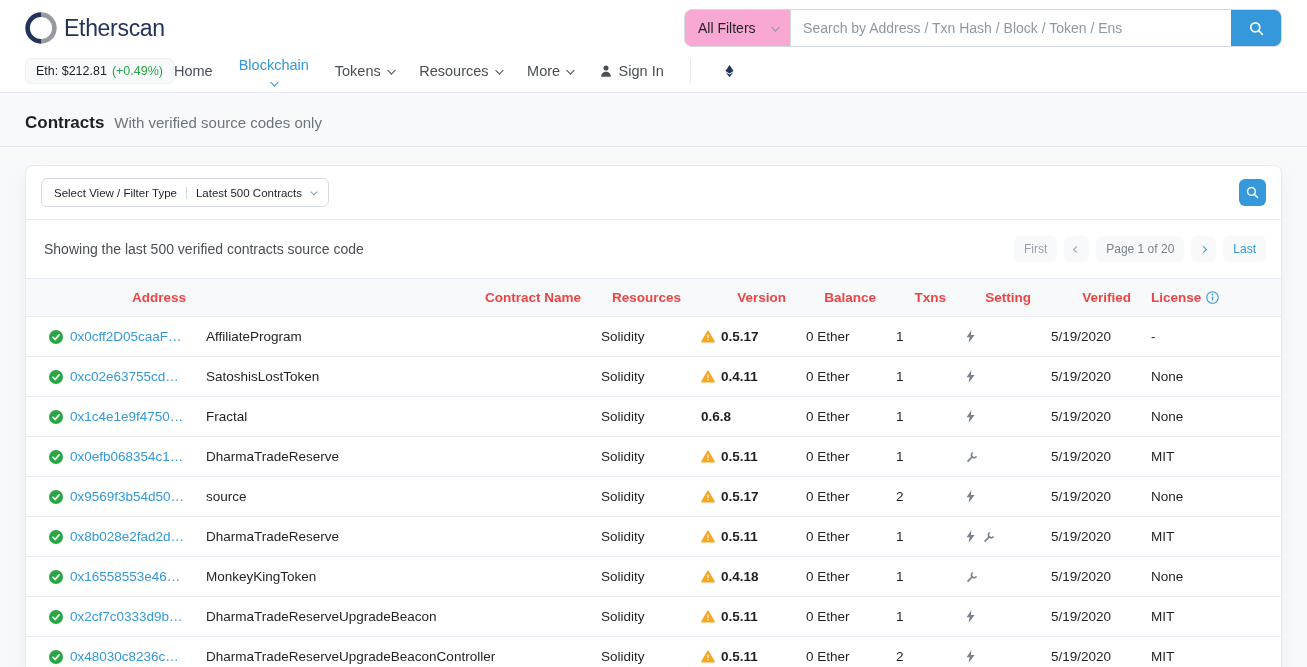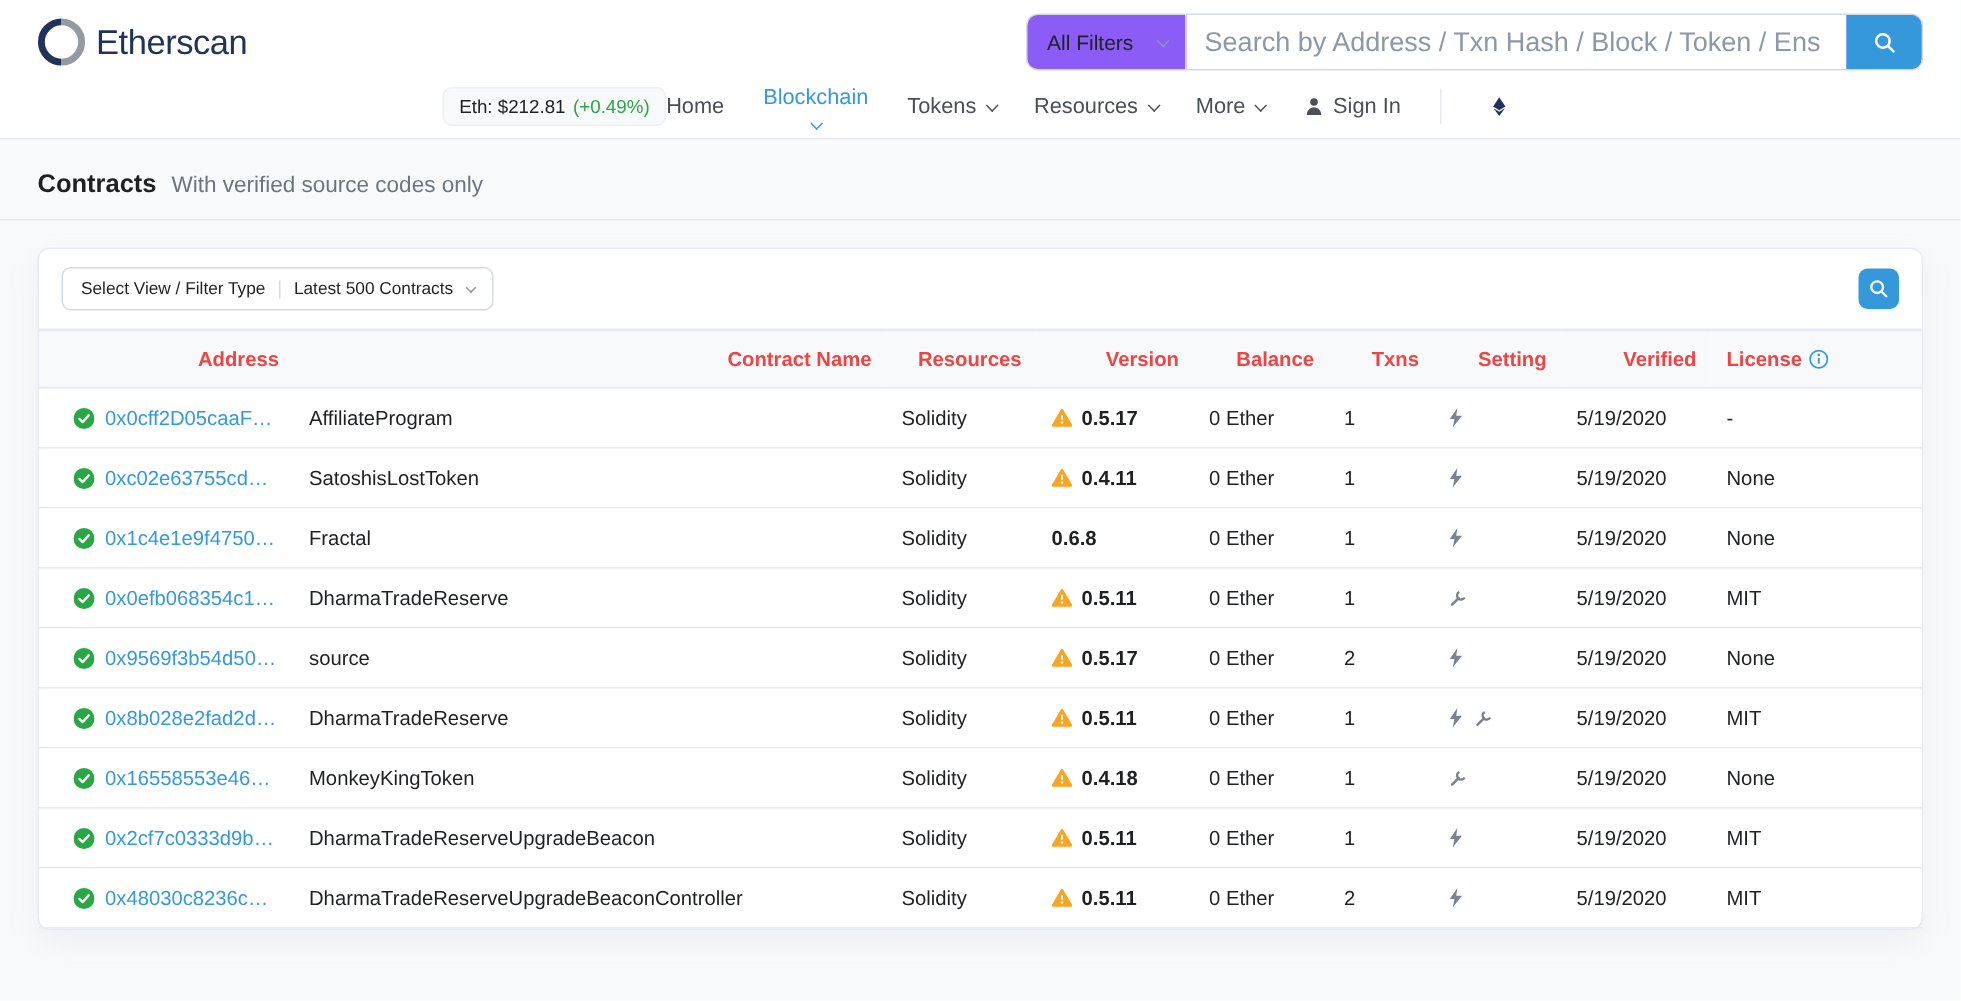--- a/index.html
+++ b/index.html
@@ -9,27 +9,27 @@
   *{box-sizing:border-box;}
   body{margin:0;width:1307px;height:667px;overflow:hidden;background:#f8f9fa;
        font-family:"Liberation Sans",sans-serif;color:var(--text);}
   a{text-decoration:none;}
 
   
   .site-header{background:#fff;border-bottom:1px solid var(--border);padding:6px 25px 0;}
   .header-top{display:flex;justify-content:space-between;align-items:center;height:44px;}
   .logo{display:flex;align-items:center;gap:7px;cursor:pointer;}
   .logo-text{font-size:23px;color:var(--brand);font-weight:500;letter-spacing:-.3px;}
-  .search-form{display:flex;width:598px;height:38px;border:1px solid #d5dae2;border-radius:8px;overflow:hidden;background:#8b5cf6;}
+  .search-form{display:flex;width:598px;height:38px;border:1px solid #d5dae2;border-radius:8px;overflow:hidden;background:#f9a8d4;}
   .search-filter{display:flex;align-items:center;gap:16px;padding:0 13px;border-right:1px solid #d5dae2;font-size:14px;cursor:pointer;white-space:nowrap;}
   .search-filter .caret{color:#8c98a4;}
-  .search-input{flex:1;border:none;outline:none;padding:0 12px;font-size:18px;font-family:inherit;color:var(--text);min-width:0;}
+  .search-input{flex:1;border:none;outline:none;padding:0 12px;font-size:14px;font-family:inherit;color:var(--text);min-width:0;}
   .search-input::placeholder{color:#8c98a4;}
   .search-btn{width:50px;border:none;background:var(--accent);cursor:pointer;display:flex;align-items:center;justify-content:center;}
-  .header-bottom{display:flex;justify-content:center;align-items:center;height:42px;}
+  .header-bottom{display:flex;justify-content:flex-start;align-items:center;height:42px;}
   .eth-badge{display:flex;gap:5px;align-items:center;background:#f8f9fa;border:1px solid #eef0f3;border-radius:6px;padding:5px 10px;font-size:12.5px;cursor:pointer;}
   .eth-change{color:var(--success);}
   .main-nav{display:flex;align-items:center;gap:26px;font-size:14.5px;color:#4a4f55;}
   .nav-item{display:flex;align-items:center;gap:7px;cursor:pointer;}
   .nav-item.active{color:var(--accent);flex-direction:column;}
   .caret{display:inline-block;width:5.5px;height:5.5px;border-right:1.5px solid currentColor;border-bottom:1.5px solid currentColor;transform:rotate(45deg) translateY(-1px);}
   .nav-divider{width:1px;height:24px;background:var(--border);}
   .signin{display:flex;align-items:center;gap:6px;cursor:pointer;}
   .eth-app-btn{display:flex;align-items:center;justify-content:center;cursor:pointer;color:var(--brand);background:none;border:none;}
 
@@ -164,20 +164,34 @@
       <span class="caret"></span>
     </button>
     <button class="toolbar-search-btn">
       <svg viewBox="0 0 16 16" width="13" height="13">
         <circle cx="6.7" cy="6.7" r="4.8" fill="none" stroke="#fff" stroke-width="1.9"></circle>
         <path d="M10.3 10.3 L14.2 14.2" stroke="#fff" stroke-width="1.9" stroke-linecap="round"></path>
       </svg>
     </button>
   </div>
 
+  <div class="card-summary">
+    <span class="summary-text">Showing the last 500 verified contracts source code</span>
+    <div class="pagination">
+      <button class="page-btn disabled">First</button>
+      <button class="page-btn disabled">
+        <span class="chev left"></span>
+      </button>
+      <span class="page-btn current">Page 1 of 20</span>
+      <button class="page-btn">
+        <span class="chev right"></span>
+      </button>
+      <button class="page-btn">Last</button>
+    </div>
+  </div>
 
   <table class="contracts">
     <colgroup>
       <col style="width:170px">
         <col style="width:395px">
         <col style="width:100px">
         <col style="width:105px">
       <col style="width:90px">
         <col style="width:70px">
         <col style="width:85px">

